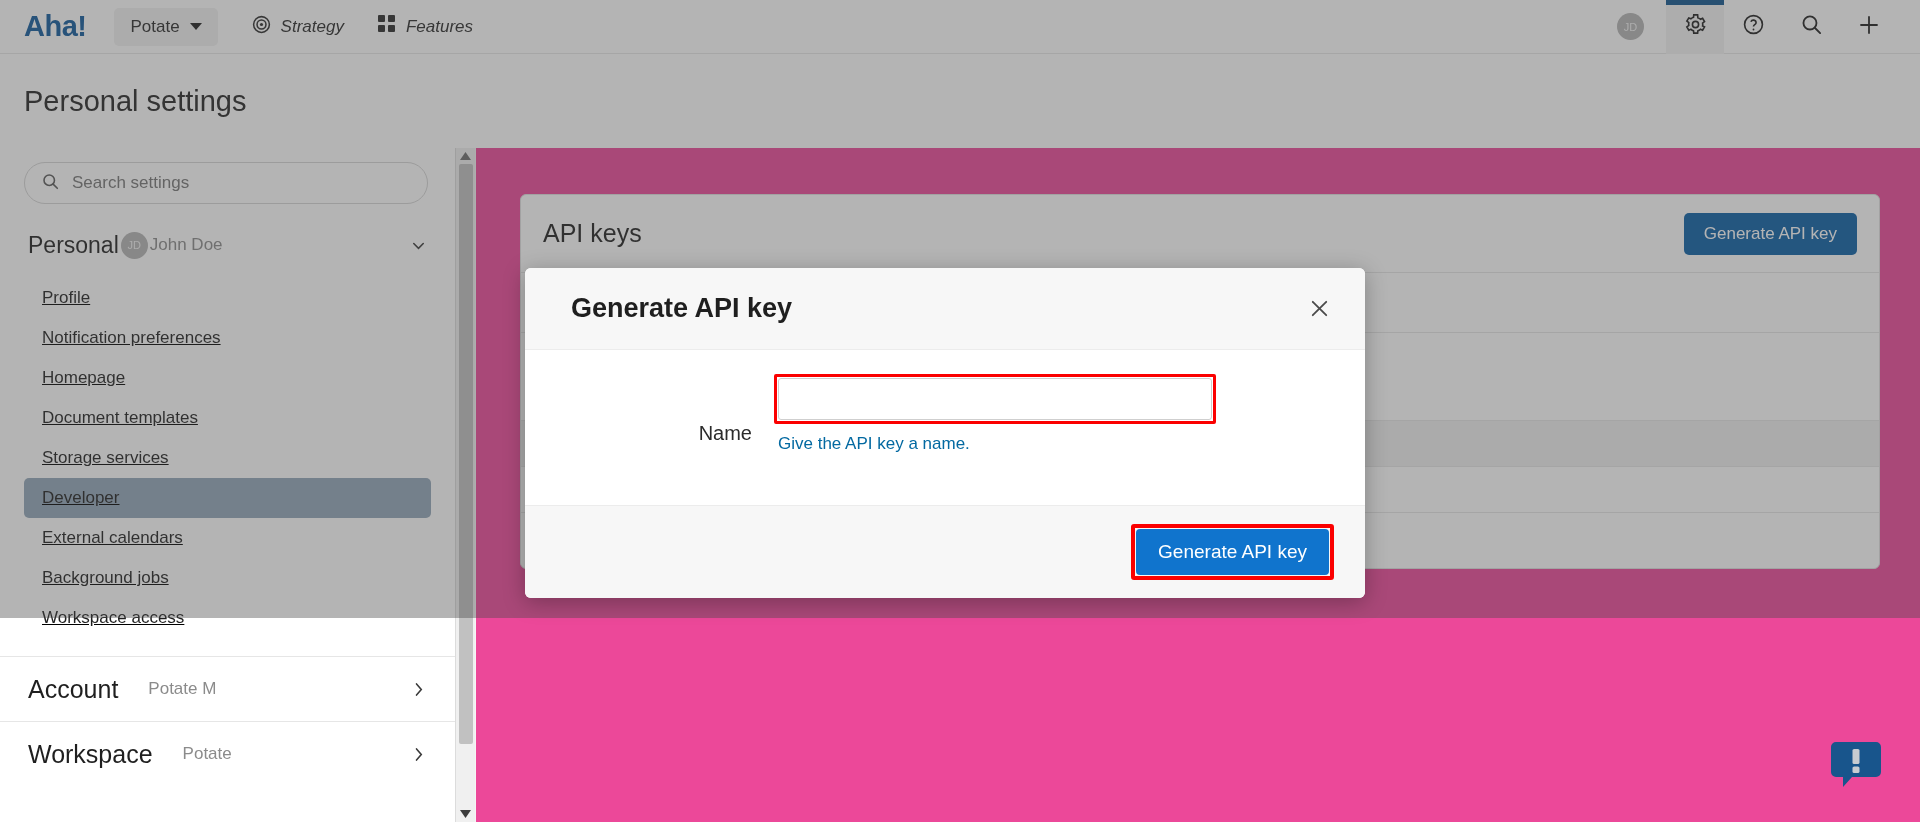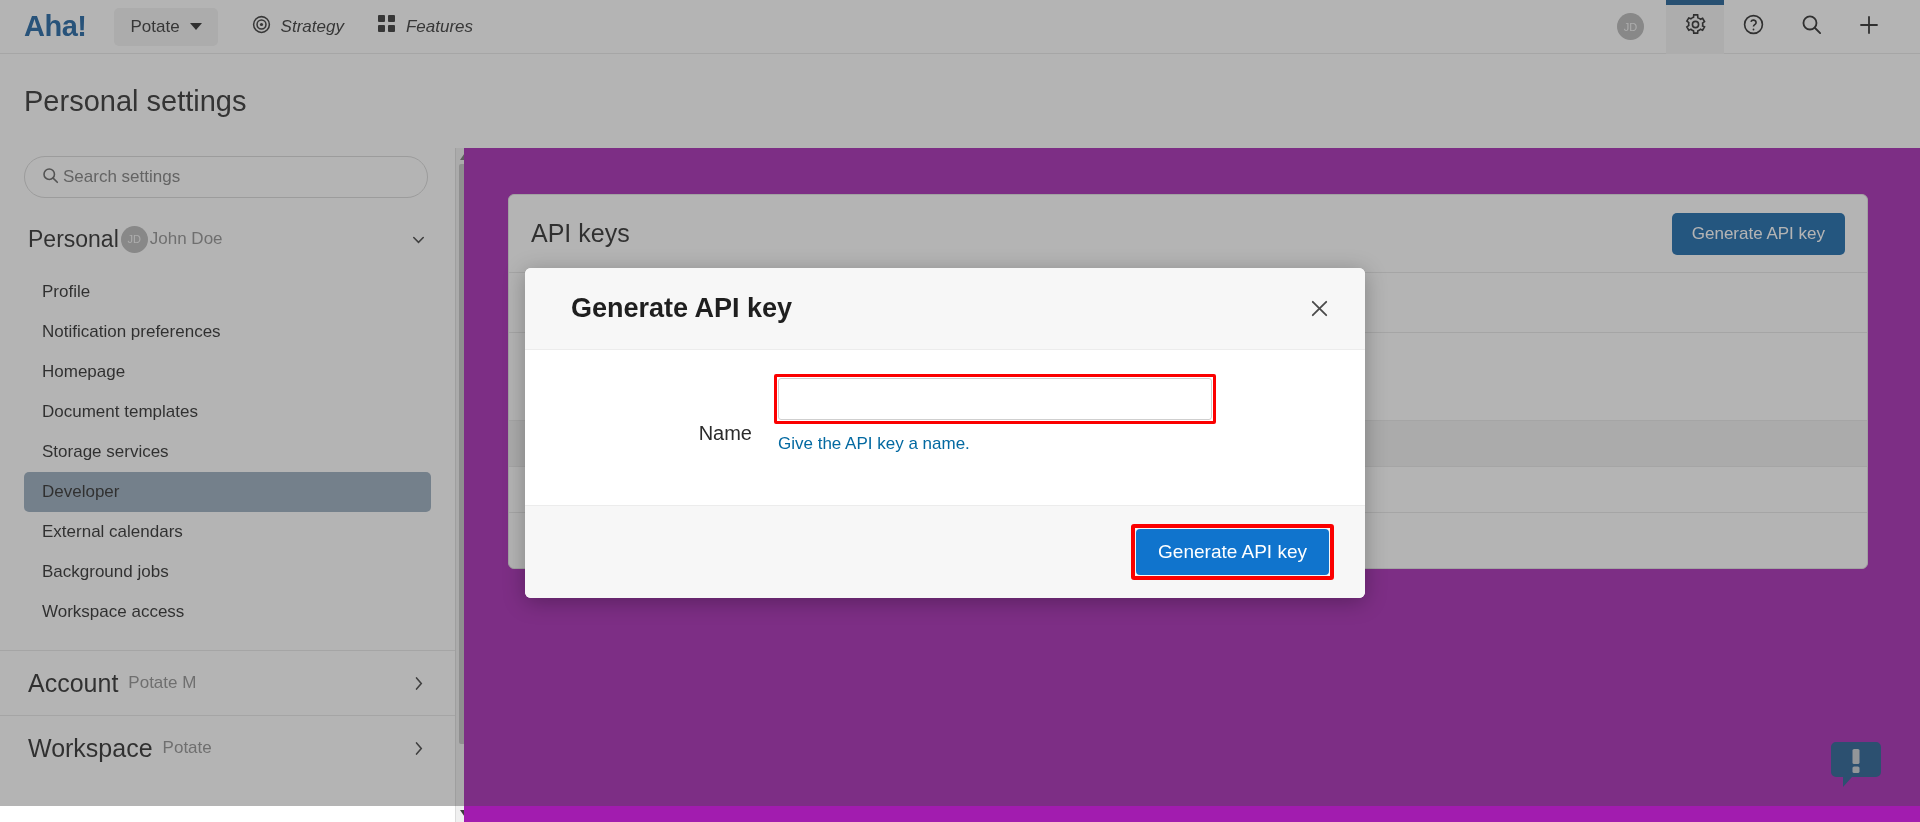--- a/index.html
+++ b/index.html
@@ -3,21 +3,21 @@
 <meta charset="utf-8">
 <style>
   * { box-sizing: border-box; margin: 0; padding: 0; }
   html, body {
     width: 1920px; height: 822px;
     overflow: hidden;
     font-family: "Liberation Sans", sans-serif;
     background: #ffffff;
   }
 
-  #app { position: relative; width: 1920px; height: 806px; }
+  #app { position: relative; width: 1920px; height: 618px; }
 
   
   #page { position: absolute; inset: 0; background: #ffffff; }
 
   
   .topnav {
     position: absolute; top: 0; left: 0; width: 1920px; height: 54px;
     background: #ffffff;
     border-bottom: 1px solid #e8e8e8;
     display: flex; align-items: center;
@@ -81,68 +81,68 @@
     width: 1920px; height: 674px;
     background: #f5f5f5;
   }
 
   
   .sidebar {
     position: absolute; top: 0; left: 0; width: 455px; height: 674px;
     background: #ffffff; overflow: hidden;
   }
   .search-box {
-    margin: 8px 27px 0 24px;
+    margin: 14px 27px 0 24px;
     height: 42px; border: 1px solid #d6d6d6; border-radius: 21px;
-    display: flex; align-items: center; padding: 0 16px; gap: 3px;
+    display: flex; align-items: center; padding: 0 16px; gap: 12px;
     background: #fff;
   }
   .search-box .ph { font-size: 17px; color: #777; }
 
   .group-head {
     display: flex; align-items: center; gap: 2px;
     padding: 0 27px 0 28px; height: 54px; margin-top: 14px;
   }
   .group-head .gname { font-size: 23px; color: #1f1f1f; }
   .group-head .gsub  { font-size: 17px; color: #8b8b8b; }
   .group-head .chev  { margin-left: auto; color: #3a3a3a; display:flex; }
 
-  .navlist { margin-top: 6px; }
+  .navlist { margin-top: 6px; text-decoration: underline; }
   .navlist .item {
     height: 40px; margin: 0 24px; padding: 0 18px;
     display: flex; align-items: center;
     font-size: 17px; color: #1f1f1f; border-radius: 5px;
   }
   .navlist .item.selected { background: #93a7b9; }
 
   .sep { height: 1px; background: #e6e6e6; margin: 18px 0 0 0; }
 
   .group-row {
-    display: flex; align-items: center; gap: 10px;
+    display: flex; align-items: center; gap: 30px;
     padding: 0 27px 0 28px; height: 64px;
   }
   .group-row .gname { font-size: 25px; color: #1f1f1f; }
   .group-row .gsub  { font-size: 17px; color: #8b8b8b; }
   .group-row .chev  { margin-left: auto; color: #3a3a3a; display:flex;}
 
   
   .sb-track {
     position: absolute; top: 0; left: 455px; width: 20px; height: 674px;
     background: #f0f0f0; border-left: 1px solid #dcdcdc;
   }
   .sb-arrow { height: 16px; display: flex; align-items: center; justify-content: center; }
   .sb-thumb {
     position: absolute; left: 3px; width: 14px; top: 16px; height: 580px;
     background: #c1c1c1; border-radius: 2px;
   }
 
   
   .content {
-    position: absolute; top: 0; left: 464px; right: 0; height: 674px;
-    background: #a21caf;
+    position: absolute; top: 0; left: 476px; right: 0; height: 674px;
+    background: #ec4899;
   }
   .card {
     position: absolute; left: 44px; top: 46px; width: 1360px; height: 375px;
     background: #ffffff; border: 1px solid #e0e0e0; border-radius: 6px;
   }
   .card-head {
     height: 77px; display: flex; align-items: center; padding: 0 22px;
   }
   .card-head .title { font-size: 25px; color: #1f1f1f; }
   .btn-primary {

